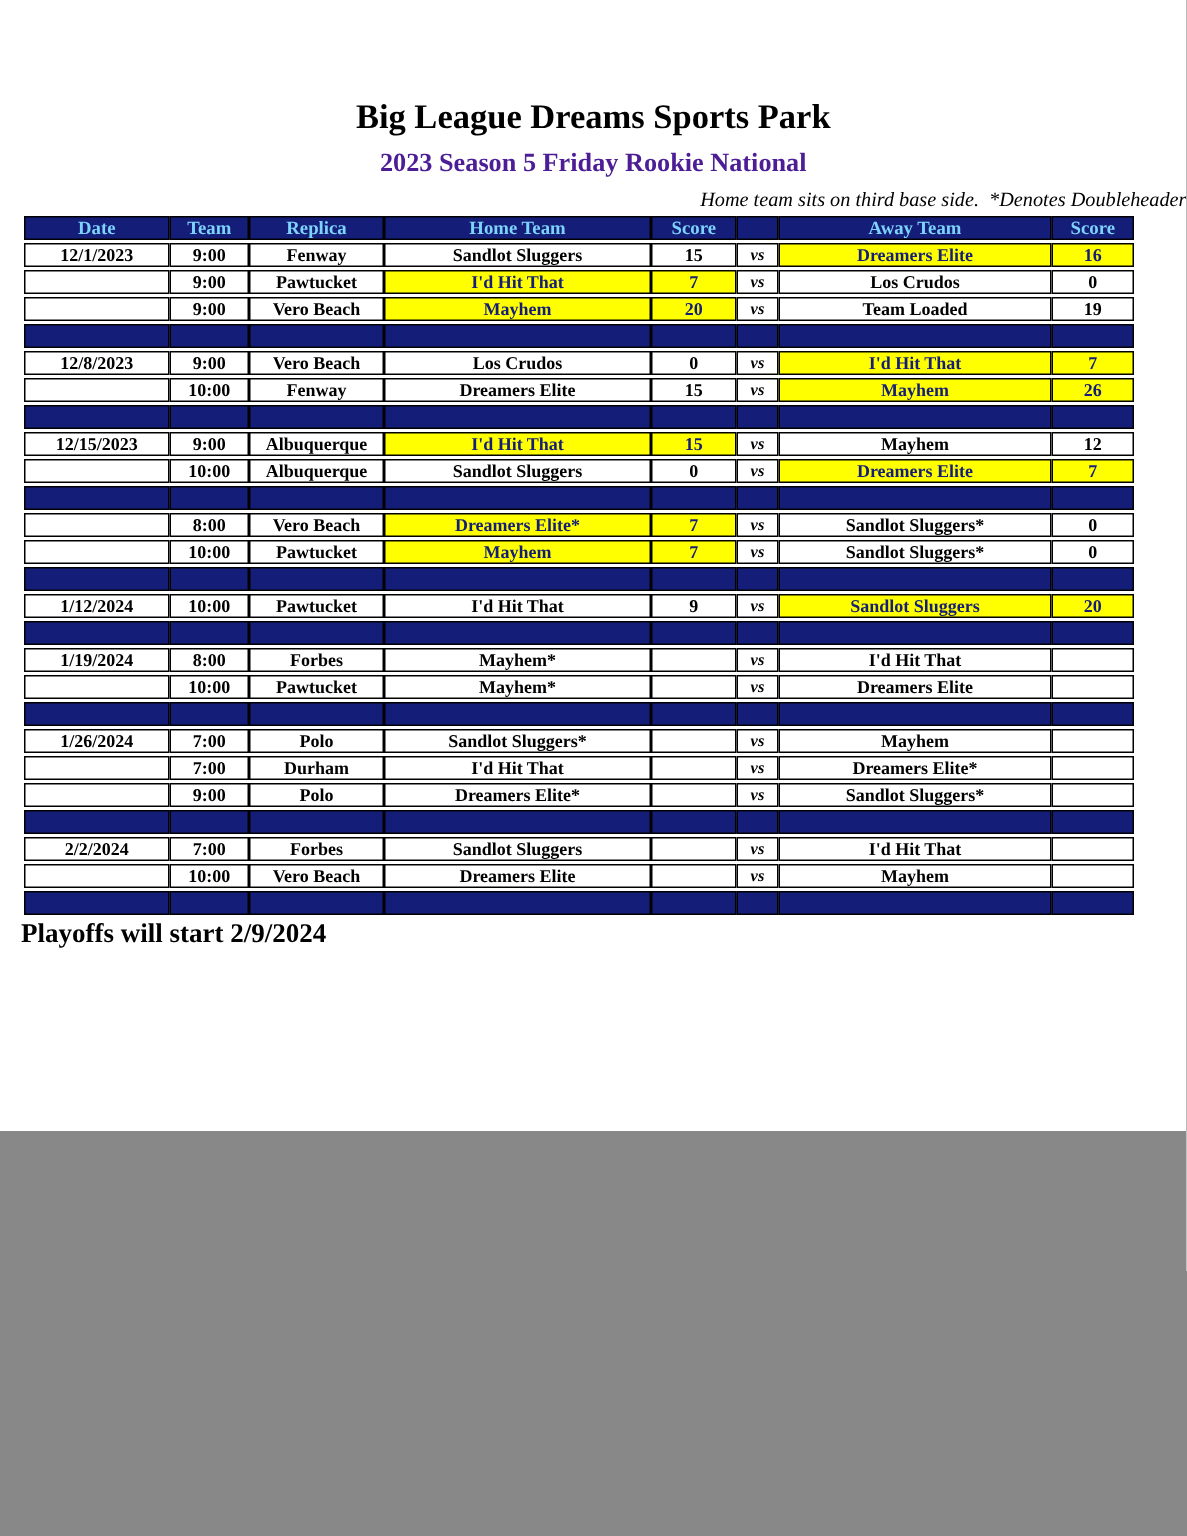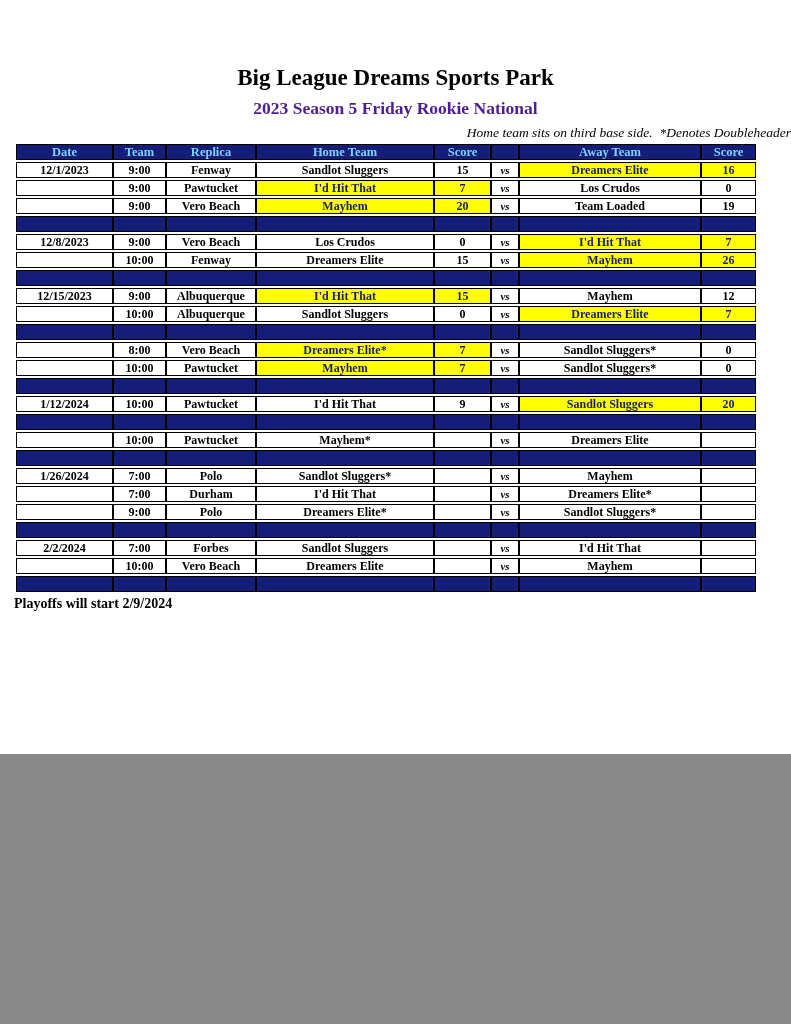--- a/index.html
+++ b/index.html
@@ -46,21 +46,21 @@
     background:var(--navy);
   }
   table.schedule td.win{
     background:var(--yellow);color:var(--navy);
   }
   table.schedule td.vs{
     font-style:italic;font-size:11px;
   }
   .footer{
     margin:2px 0 0 14px;
-    font-size:14px;font-weight:bold;color:#000;line-height:16px;
+    font-size:18px;font-weight:bold;color:#000;line-height:16px;
   }
 </style>
 </head>
 <body>
 
 <div class="page">
   <h1 class="title">Big League Dreams Sports Park</h1>
   <h2 class="subtitle">2023 Season 5 Friday Rookie National</h2>
   <div class="note">Home team sits on third base side.  *Denotes Doubleheader</div>
 
@@ -232,20 +232,30 @@
           <td class="sep"></td>
           <td class="sep"></td>
           <td class="sep"></td>
           <td class="sep"></td>
           <td class="sep"></td>
           <td class="sep"></td>
           <td class="sep"></td>
           <td class="sep"></td>
         </tr>
         <tr>
+          <td>1/19/2024</td>
+          <td>8:00</td>
+          <td>Forbes</td>
+          <td>Mayhem*</td>
+          <td></td>
+          <td class="vs">vs</td>
+          <td>I'd Hit That</td>
+          <td></td>
+        </tr>
+        <tr>
           <td></td>
           <td>10:00</td>
           <td>Pawtucket</td>
           <td>Mayhem*</td>
           <td></td>
           <td class="vs">vs</td>
           <td>Dreamers Elite</td>
           <td></td>
         </tr>
         <tr>

